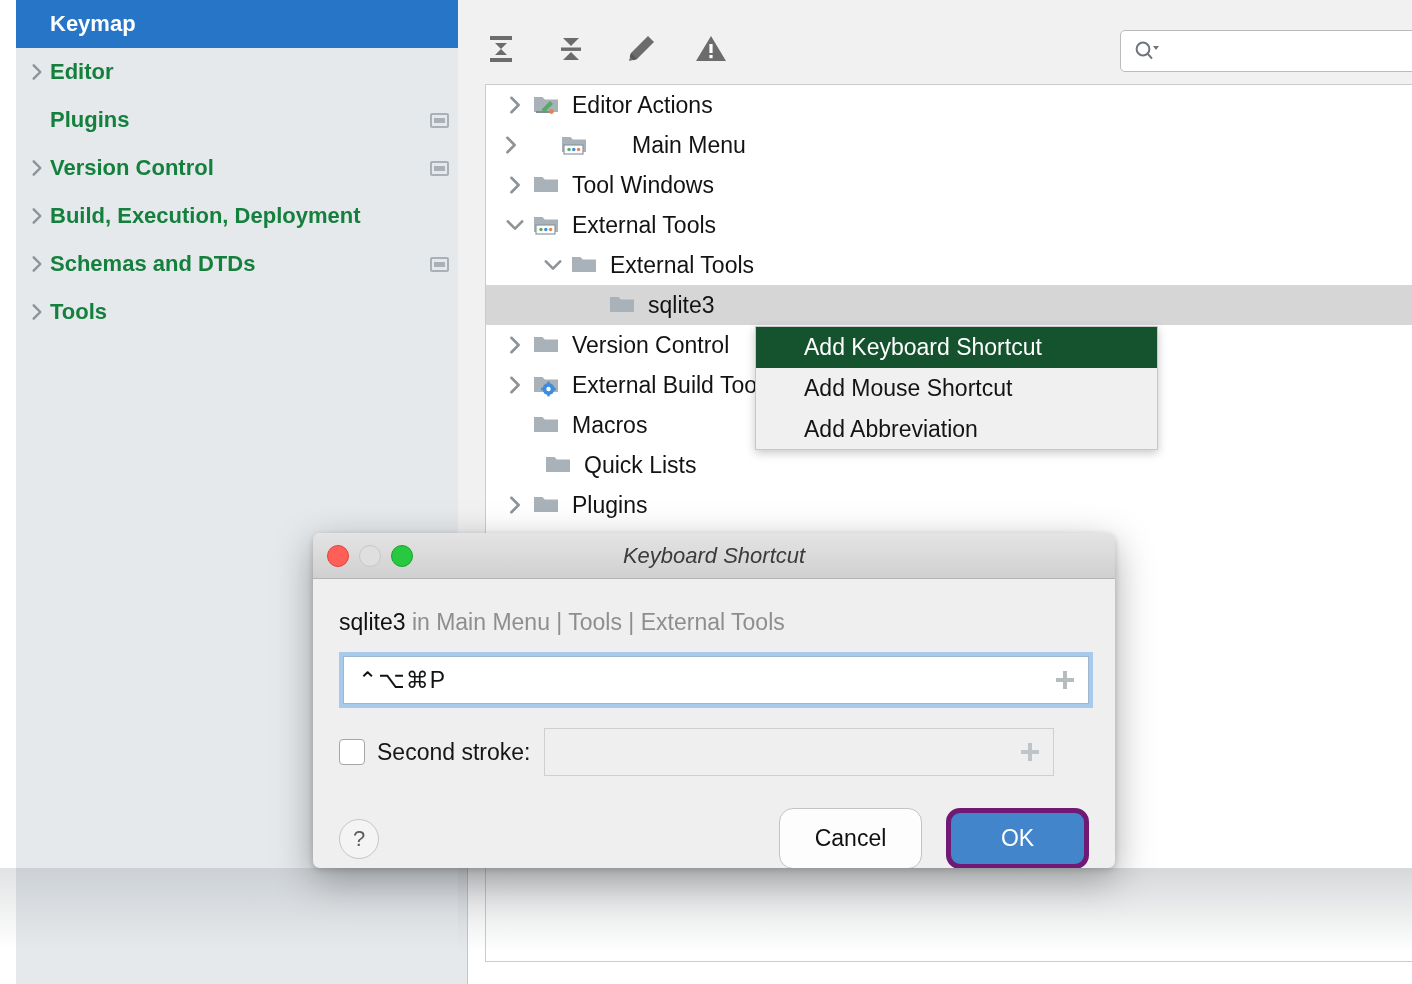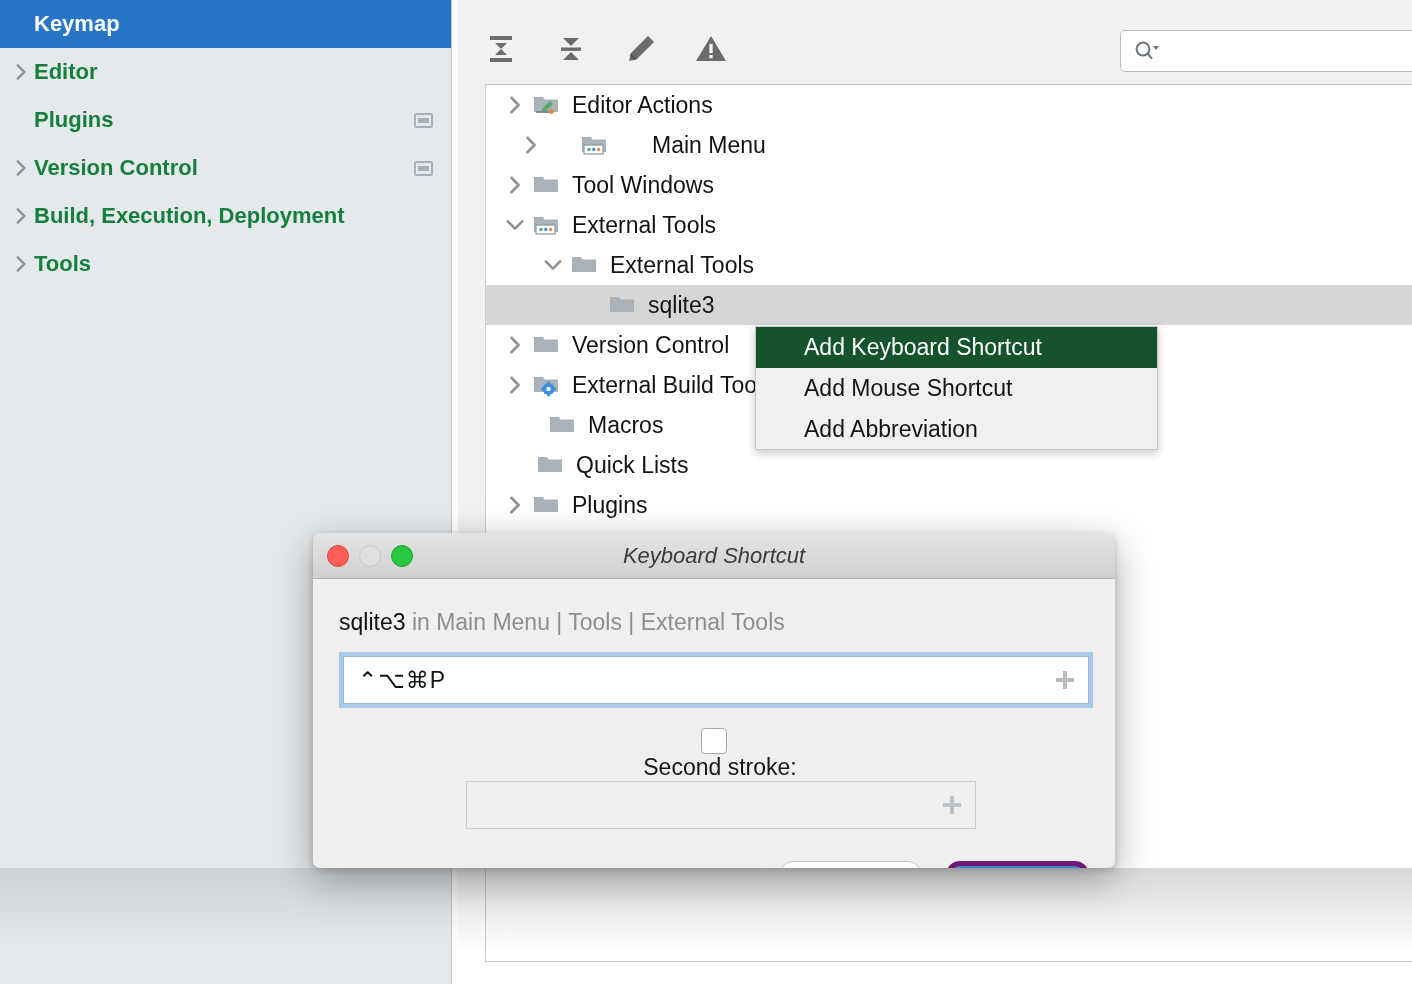--- a/index.html
+++ b/index.html
@@ -7,21 +7,21 @@
     margin: 0; padding: 0;
     width: 1412px; height: 984px;
     overflow: hidden;
     font-family: "Liberation Sans", sans-serif;
     background: #ffffff;
   }
   #root { position: relative; width: 1412px; height: 984px; }
 
   
   #sidebar {
-    position: absolute; left: 0; top: 0; width: 452px; height: 984px;
+    position: absolute; left: 16px; top: 0; width: 452px; height: 984px;
     background: #e5e9ec;
     border-right: 1px solid #c2c6c9;
   }
   .side-row {
     position: relative; height: 48px;
     display: flex; align-items: center;
     padding-left: 8px; padding-right: 18px;
     font-size: 22px; font-weight: bold; color: #15803d;
   }
   .side-row.selected { background: #2675c6; color: #ffffff; }
@@ -158,21 +158,21 @@
     display: flex; align-items: center;
     padding: 0 8px 0 14px;
     font-size: 23px; color: #121212;
     justify-content: space-between;
     margin-left: 4px;
   }
   #shortcut-value { letter-spacing: 1px; }
   .plus-icon { flex: 0 0 auto; }
   .plus-icon svg { display: block; }
 
-  #second-row { display: flex; align-items: center; margin-top: 24px; flex-direction: column; }
+  #second-row { display: flex; align-items: center; margin-top: 24px; }
   #second-checkbox {
     width: 26px; height: 26px; border: 1px solid #a7a7a7; border-radius: 4px;
     background: #ffffff; flex: 0 0 26px;
   }
   #second-label {
     font-size: 23px; color: #161616; margin-left: 12px; white-space: nowrap;
   }
   #second-field {
     margin-left: 14px; width: 510px; height: 48px;
     background: #efefef; border: 1px solid #cfcfcf;
@@ -254,20 +254,30 @@
         <span class="side-badge"></span>
       </div>
       <div class="side-row">
         <span class="side-arrow">
           <svg width="22" height="22" viewBox="0 0 20 20">
             <path d="M7,4 L13,10 L7,16" fill="none" stroke="#8d9397" stroke-width="2.2" stroke-linecap="round" stroke-linejoin="round"></path>
           </svg>
         </span>
         <span class="side-label">Build, Execution, Deployment</span>
         <span class="side-spacer"></span>
+      </div>
+      <div class="side-row">
+        <span class="side-arrow">
+          <svg width="22" height="22" viewBox="0 0 20 20">
+            <path d="M7,4 L13,10 L7,16" fill="none" stroke="#8d9397" stroke-width="2.2" stroke-linecap="round" stroke-linejoin="round"></path>
+          </svg>
+        </span>
+        <span class="side-label">Schemas and DTDs</span>
+        <span class="side-spacer"></span>
+        <span class="side-badge"></span>
       </div>
       <div class="side-row">
         <span class="side-arrow">
           <svg width="22" height="22" viewBox="0 0 20 20">
             <path d="M7,4 L13,10 L7,16" fill="none" stroke="#8d9397" stroke-width="2.2" stroke-linecap="round" stroke-linejoin="round"></path>
           </svg>
         </span>
         <span class="side-label">Tools</span>
         <span class="side-spacer"></span>
       </div>
@@ -342,21 +352,21 @@
           <span class="tw-icon">
             <svg width="28" height="28" viewBox="0 0 28 28">
               <path d="M2 6 L10.5 6 L12.8 8.6 L26 8.6 L26 21 L2 21 Z" fill="#a8b2b8"></path>
               <rect x="4" y="20" width="17" height="2" fill="#7f8b92"></rect>
               <path d="M18 10 L21 13 L13 21 L10 21 L10 18 Z" fill="#59a869"></path>
               <circle cx="19.5" cy="20.5" r="2.4" fill="#e8834a"></circle>
             </svg>
           </span>
           <span class="tw-label">Editor Actions</span>
         </div>
-        <div class="tree-row" style="padding-left: 28px; gap: 32px;">
+        <div class="tree-row" style="padding-left: 8px; gap: 32px;">
           <span class="tw-arrow">
             <svg width="24" height="24" viewBox="0 0 20 20">
               <path d="M7,4 L13,10 L7,16" fill="none" stroke="#8d9397" stroke-width="2.2" stroke-linecap="round" stroke-linejoin="round"></path>
             </svg>
           </span>
           <span class="tw-icon">
             <svg width="28" height="28" viewBox="0 0 28 28">
               <path d="M2 6 L10.5 6 L12.8 8.6 L26 8.6 L26 21 L2 21 Z" fill="#a8b2b8"></path>
               <rect x="4" y="14" width="19" height="9" fill="#ffffff" stroke="#8c979e" stroke-width="1.2"></rect>
               <circle cx="9" cy="18.5" r="1.7" fill="#59a869"></circle>
@@ -443,30 +453,30 @@
               <circle cx="16.5" cy="18" r="6" fill="#3e8ddd"></circle>
               <circle cx="16.5" cy="18" r="2.2" fill="#ffffff"></circle>
               <rect x="15.3" y="10.6" width="2.4" height="3" fill="#3e8ddd"></rect>
               <rect x="15.3" y="22.4" width="2.4" height="3" fill="#3e8ddd"></rect>
               <rect x="9.1" y="16.8" width="3" height="2.4" fill="#3e8ddd"></rect>
               <rect x="20.9" y="16.8" width="3" height="2.4" fill="#3e8ddd"></rect>
             </svg>
           </span>
           <span class="tw-label">External Build Tools</span>
         </div>
-        <div class="tree-row" style="padding-left: 28px;">
+        <div class="tree-row" style="padding-left: 12px;">
           <span class="tw-arrow"></span>
           <span class="tw-icon">
             <svg width="28" height="28" viewBox="0 0 28 28">
               <path d="M2 6 L10.5 6 L12.8 8.6 L26 8.6 L26 21 L2 21 Z" fill="#a8b2b8"></path>
             </svg>
           </span>
           <span class="tw-label">Macros</span>
         </div>
-        <div class="tree-row" style="padding-left: 16px;">
+        <div class="tree-row" style="padding-left: 24px;">
           <span class="tw-arrow"></span>
           <span class="tw-icon">
             <svg width="28" height="28" viewBox="0 0 28 28">
               <path d="M2 6 L10.5 6 L12.8 8.6 L26 8.6 L26 21 L2 21 Z" fill="#a8b2b8"></path>
             </svg>
           </span>
           <span class="tw-label">Quick Lists</span>
         </div>
         <div class="tree-row" style="padding-left: 12px;">
           <span class="tw-arrow">

